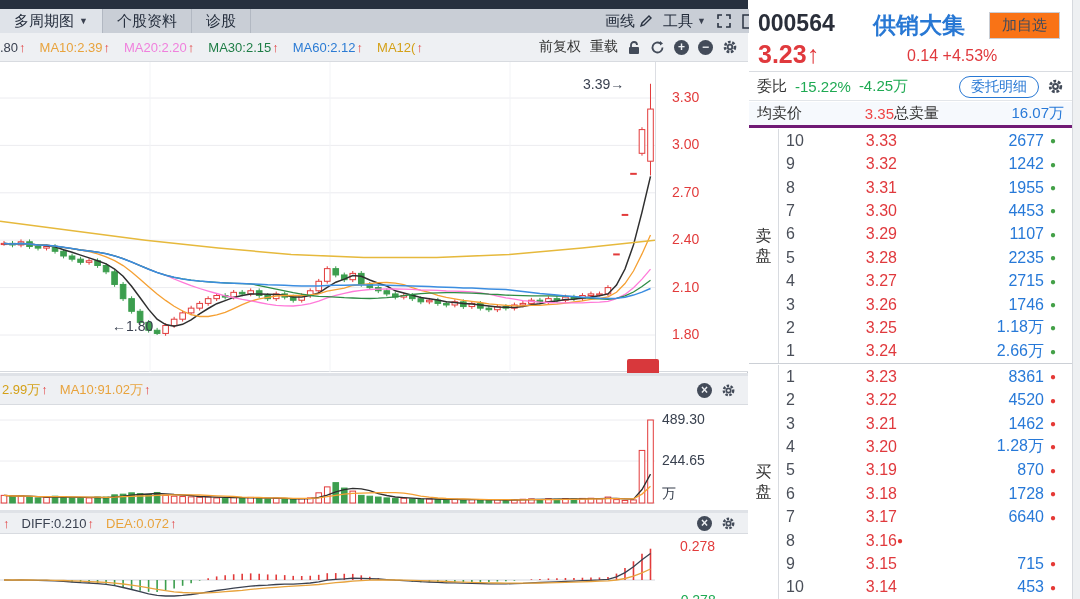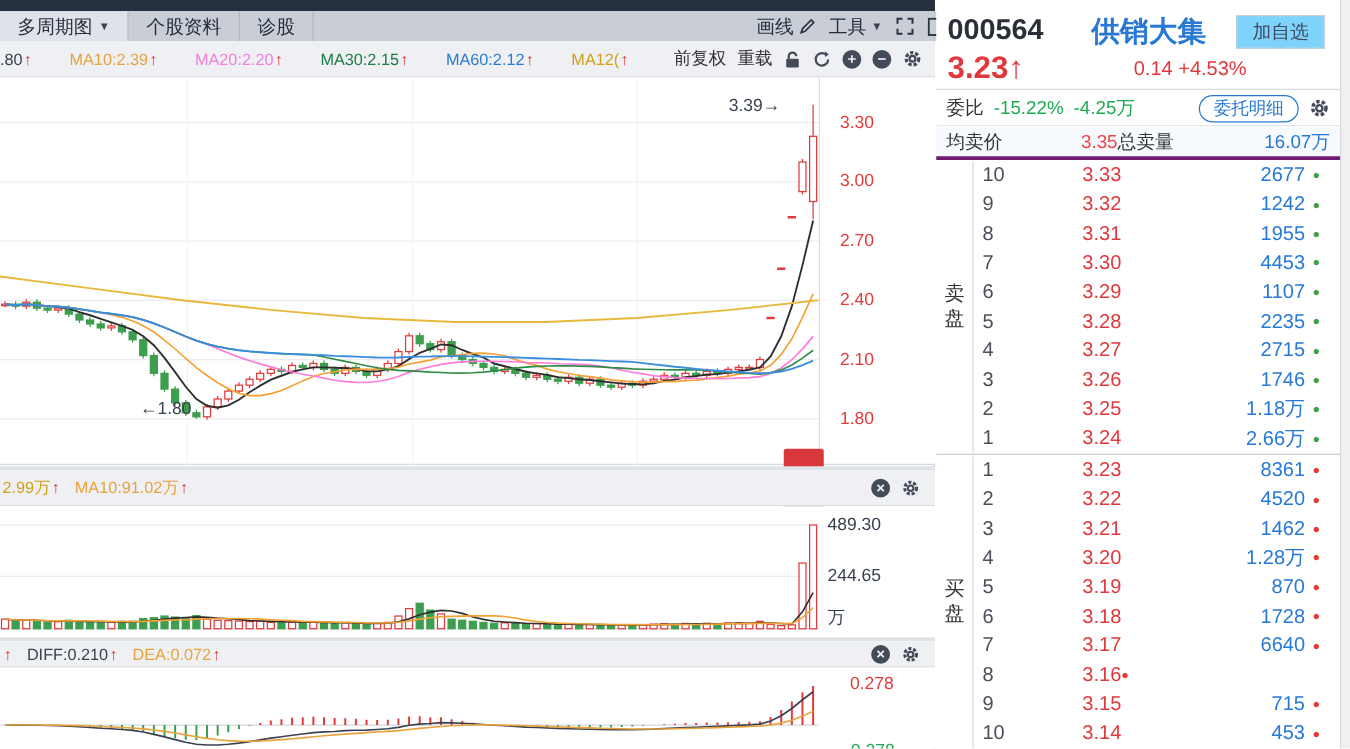--- a/index.html
+++ b/index.html
@@ -11,21 +11,21 @@
   .topstrip { position:absolute; left:0; top:0; width:748px; height:9px; background:#27303f; }
   .tabbar { position:absolute; left:0; top:9px; width:768px; height:24px; background:#c9ced6;
             display:flex; align-items:stretch; font-size:15px; color:#242d3c; }
   .tab { display:flex; align-items:center; gap:5px; padding:0 14px; border-right:1px solid #b2b8c2; cursor:default; }
   .tab.active { background:#dfe3e9; }
   .tab .caret { font-size:9px; color:#3a4150; }
   .tabbar-right { margin-left:auto; display:flex; align-items:center; gap:10px; padding-right:10px; }
   .tool-item { display:flex; align-items:center; gap:4px; }
   .mabar { position:absolute; left:0; top:33px; width:748px; height:29px; background:#eef0f3;
            border-bottom:1px solid #d8dbe0; display:flex; align-items:center; font-size:13px; }
-  .mabar .inds { flex:1 1 auto; overflow:hidden; white-space:nowrap; display:flex; gap:18px; }
+  .mabar .inds { flex:1 1 auto; overflow:hidden; white-space:nowrap; display:flex; gap:2px; }
   .ind-item { margin-right:12px; white-space:nowrap; }
   .arrow-up { color:#e23b3b; font-weight:bold; margin-left:1px; }
   .mabar .tools { flex:0 0 auto; display:flex; align-items:center; gap:9px; padding-right:10px;
                   font-size:14px; color:#333; }
   .circle-ic { width:15px; height:15px; border-radius:50%; background:#434b59; color:#eef0f3;
                font-size:12px; line-height:14px; text-align:center; font-weight:bold; }
   
   .kpane { position:absolute; left:0; top:62px; width:748px; height:310px; background:#fff;
            border-bottom:1px solid #d6d9de; }
   .axis-col { position:absolute; left:655px; top:0; width:93px; height:100%; border-left:1px solid #dcdee3; }
@@ -44,21 +44,21 @@
   .macd-tick-top { position:absolute; left:680px; top:4px; font-size:14px; color:#e23b3b; }
   .macd-tick-bot { position:absolute; left:676px; top:58px; font-size:14px; color:#1faa53; }
   
   .right { position:absolute; left:749px; top:0; width:323px; height:599px; background:#fff; }
   .scrollstrip { position:absolute; left:1072px; top:0; width:8px; height:599px;
                  background:#eef0f2; border-left:1px solid #d6d9de; }
   .quote-head { position:absolute; left:0; top:0; width:100%; height:72px; border-bottom:1px solid #d9dce1; }
   .code { position:absolute; left:9px; top:10px; font-size:23px; font-weight:bold; color:#2a2f3a; }
   .stock-name { position:absolute; left:124px; top:10px; font-size:23px; font-weight:bold; color:#2878d4; }
   .add-btn { position:absolute; right:12px; top:12px; height:27px; padding:0 12px; font-size:15px;
-             color:#414b5c; background:#7dd3fc; border:1px solid #c9cdd4; border-radius:0;
+             color:#414b5c; background:#f97316; border:1px solid #c9cdd4; border-radius:0;
              display:flex; align-items:center; }
   .price-big { position:absolute; left:9px; top:40px; font-size:25px; font-weight:bold; color:#e0393d; }
   .price-chg { position:absolute; left:158px; top:47px; font-size:16px; color:#e0393d; }
   .weibi-row { position:absolute; left:0; top:73px; width:100%; height:28px; border-bottom:1px solid #e3e6ea;
                display:flex; align-items:center; font-size:15px; padding:0 8px; gap:8px; }
   .weibi-green { color:#1faa53; }
   .pill-btn { margin-left:auto; height:22px; padding:0 11px; border:1px solid #2878d4; border-radius:11px;
               color:#2878d4; font-size:14px; display:flex; align-items:center; background:#fff; }
   .avg-row { position:absolute; left:0; top:102px; width:100%; height:26px; border-bottom:3px solid #701a75;
              background:#f6f9fd; display:flex; align-items:center; font-size:15px; padding:0 8px; }

